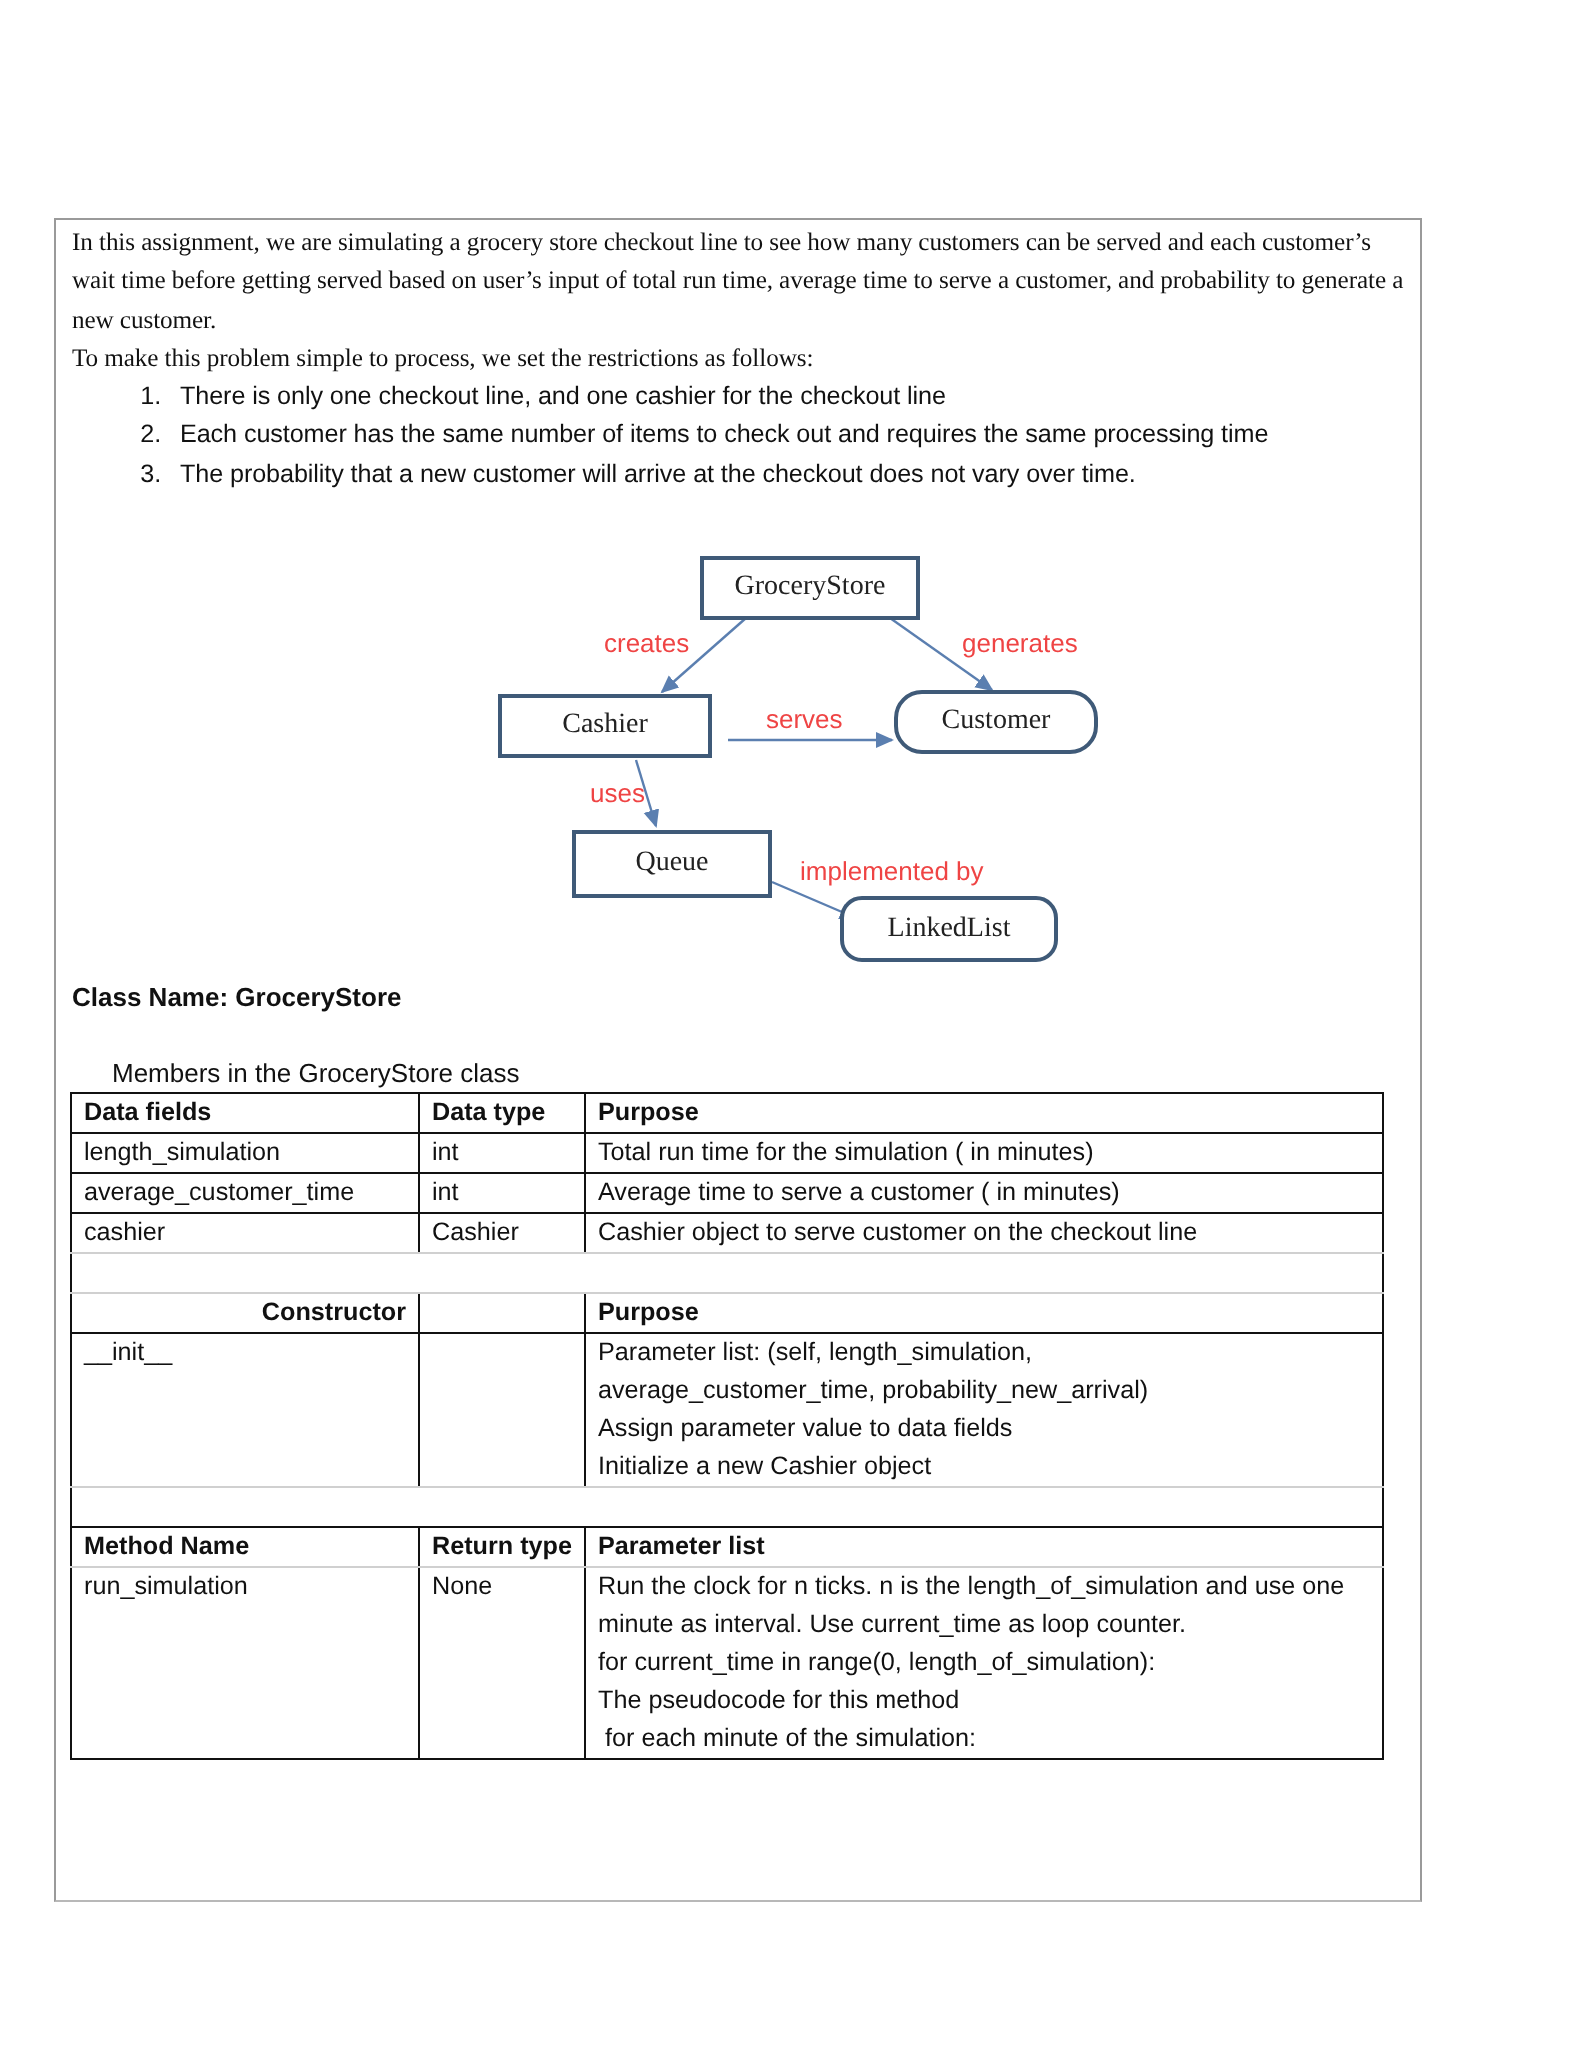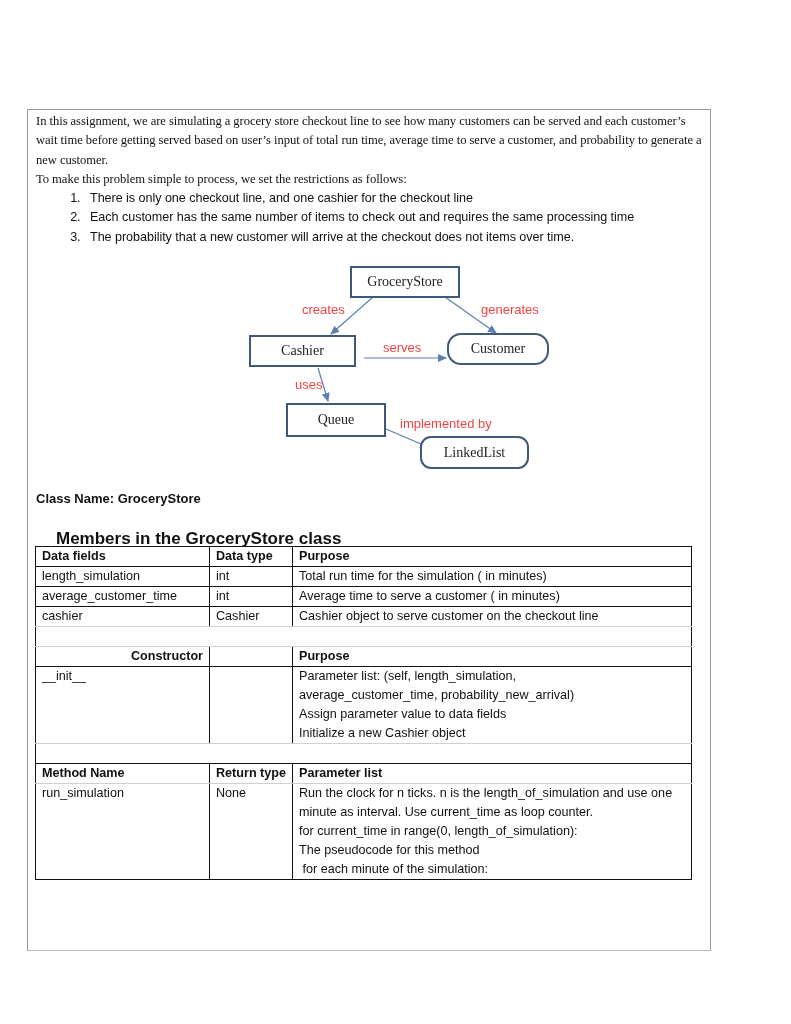--- a/index.html
+++ b/index.html
@@ -16,36 +16,36 @@
   }
   .intro {
     position: absolute; left: 36px; top: 112px; width: 670px;
     line-height: 19.3px; letter-spacing: -0.05px;
   }
   .intro p { margin: 0; font-family: Liberation Serif, serif; }
   .intro ol { margin: 0; padding-left: 48px; }
   .intro ol li { padding-left: 6px; }
 
   
-  .diagram { position: absolute; left: 0; top: 0; width: 656px; height: 500px; pointer-events: none; }
+  .diagram { position: absolute; left: 0; top: 12px; width: 656px; height: 500px; pointer-events: none; }
   .diagram svg { position: absolute; left: 0; top: 0; }
   .node {
     position: absolute; box-sizing: border-box;
     border: 2px solid #3f5a78; background: #fff;
     font-family: "Liberation Serif", "DejaVu Serif", serif;
     font-size: 14px; color: #222;
     display: flex; align-items: center; justify-content: center;
     pointer-events: auto;
   }
   .edge-label {
     position: absolute; font-size: 13px; color: #ef4444; pointer-events: auto;
   }
 
   .class-name { position: absolute; left: 36px; top: 491px; font-weight: bold; font-size: 13px; }
-  .members-title { position: absolute; left: 36px; top: 529px; font-weight: bold; font-size: 17px; padding-left: 20px; }
+  .members-title { position: absolute; left: 36px; top: 529px; font-weight: normal; font-size: 13px; padding-left: 20px; }
 
   table.members {
     position: absolute; left: 35px; top: 546px; width: 657px;
     border-collapse: collapse; font-size: 12.6px; line-height: 19px;
   }
   table.members td {
     border: 1px solid #111; padding: 0 6px; vertical-align: top;
   }
   table.members col.c1 { width: 174px; }
   table.members col.c2 { width: 82px; }
@@ -57,21 +57,21 @@
 <body>
 
 <div class="frame"></div>
 
 <div class="intro">
   <p>In this assignment, we are simulating a grocery store checkout line to see how many customers can be served and each customer’s wait time before getting served based on user’s input of total run time, average time to serve a customer, and probability to generate a new customer.</p>
   <p>To make this problem simple to process, we set the restrictions as follows:</p>
   <ol>
     <li>There is only one checkout line, and one cashier for the checkout line</li>
     <li>Each customer has the same number of items to check out and requires the same processing time</li>
-    <li>The probability that a new customer will arrive at the checkout does not items over time.</li>
+    <li>The probability that a new customer will arrive at the checkout does not vary over time.</li>
   </ol>
 </div>
 
 <div class="diagram">
   <svg width="791" height="500">
     <defs>
       <marker id="ah" markerWidth="10" markerHeight="10" refX="8" refY="4" orient="auto" markerUnits="userSpaceOnUse">
         <path d="M0,0 L9,4 L0,8 z" fill="#5b7fb0"></path>
       </marker>
     </defs>

